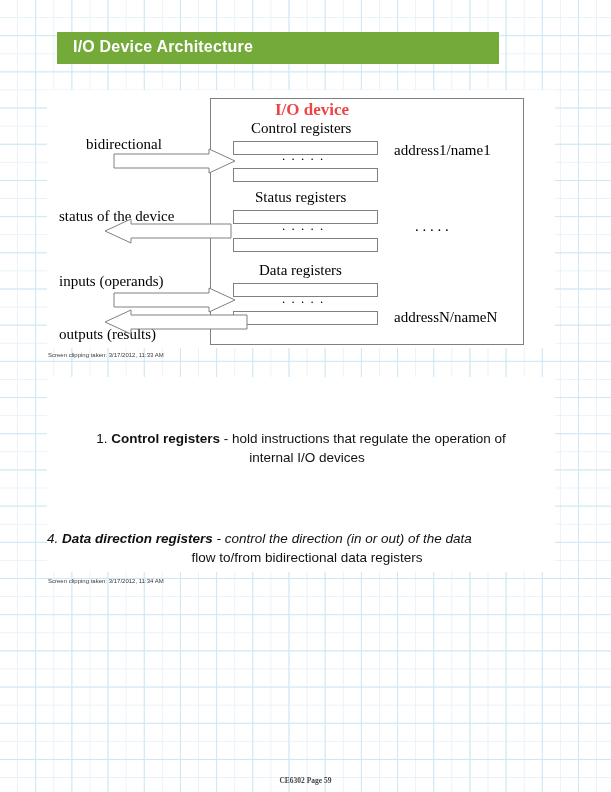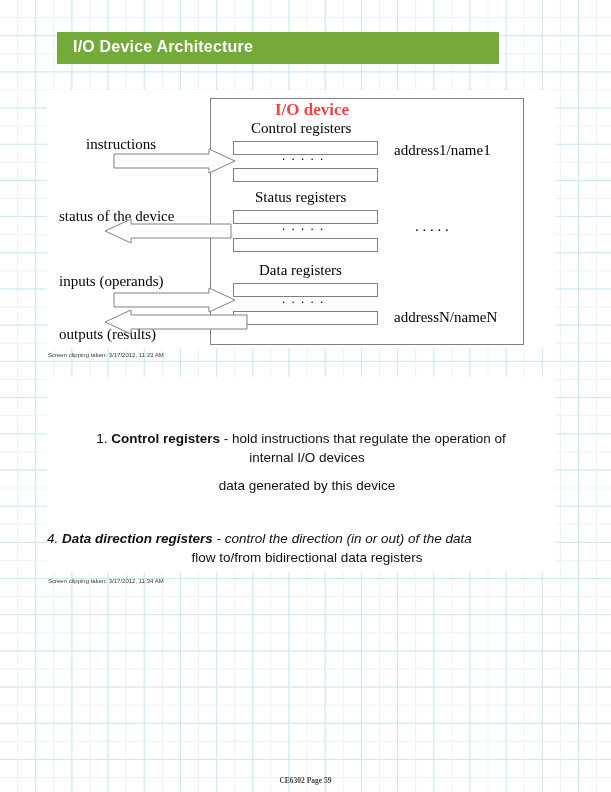--- a/index.html
+++ b/index.html
@@ -213,21 +213,21 @@
     <div class="dots" style="left:235px; top:128px;">. . . . .</div>
     <div class="reg-box" style="left:186px; top:148px;"></div>
     <div class="addr" style="left:368px; top:128px;">. . . . .</div>
 
     <div class="grp-label" style="left:212px; top:172px;">Data registers</div>
     <div class="reg-box" style="left:186px; top:193px;"></div>
     <div class="dots" style="left:235px; top:201px;">. . . . .</div>
     <div class="reg-box" style="left:186px; top:221px;"></div>
     <div class="addr" style="left:347px; top:219px;">addressN/nameN</div>
 
-    <div class="side-label" style="left:39px; top:46px;">instructions</div>
+    <div class="side-label" style="left:39px; top:46px;">bidirectional</div>
     <div class="side-label" style="left:12px; top:118px;">status of the device</div>
     <div class="side-label" style="left:12px; top:183px;">inputs (operands)</div>
     <div class="side-label" style="left:12px; top:236px;">outputs (results)</div>
 
     <div class="arrow" style="left:66px; top:58px;">
       <svg width="124" height="26" viewBox="0 0 124 26">
         <polygon points="1,6 96,6 96,1 122,13 96,25 96,20 1,20" fill="#ffffff" stroke="#808080" stroke-width="1"></polygon>
       </svg>
     </div>
 
@@ -257,21 +257,20 @@
     <div class="list-item" style="left:0px; top:8px;">
       <span class="item-first-line" style="display:block; text-align:center;margin-top:44px;">
         <span>1.</span>
         <b>Control registers</b><span> - hold instructions that regulate the operation of</span>
       </span>
       <span class="item-body">internal I/O devices</span>
     </div>
 
 
     <div class="list-item" style="left:0px; top:99px;">
-      <span class="item-body">data generated by this device</span>
     </div>
 
     <div class="list-item" style="left:0px; top:152px;">
       <span class="item-first-line" style="display:block; font-style:italic;">
         <span>4.</span>
         <b>Data direction registers</b><span> - control the direction (in or out) of the data</span>
       </span>
       <span class="item-body">flow to/from bidirectional data registers</span>
     </div>
   </div>

